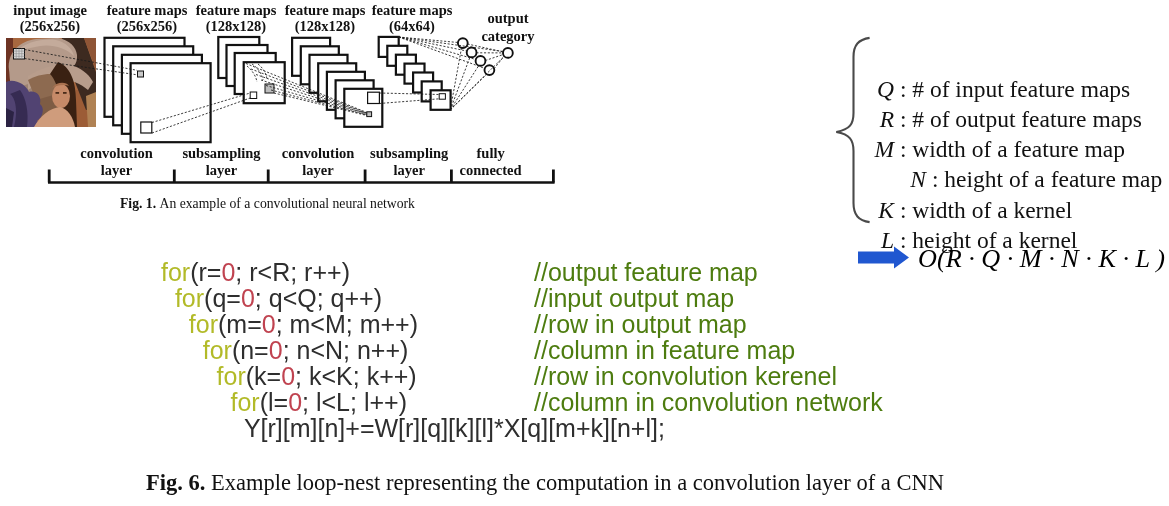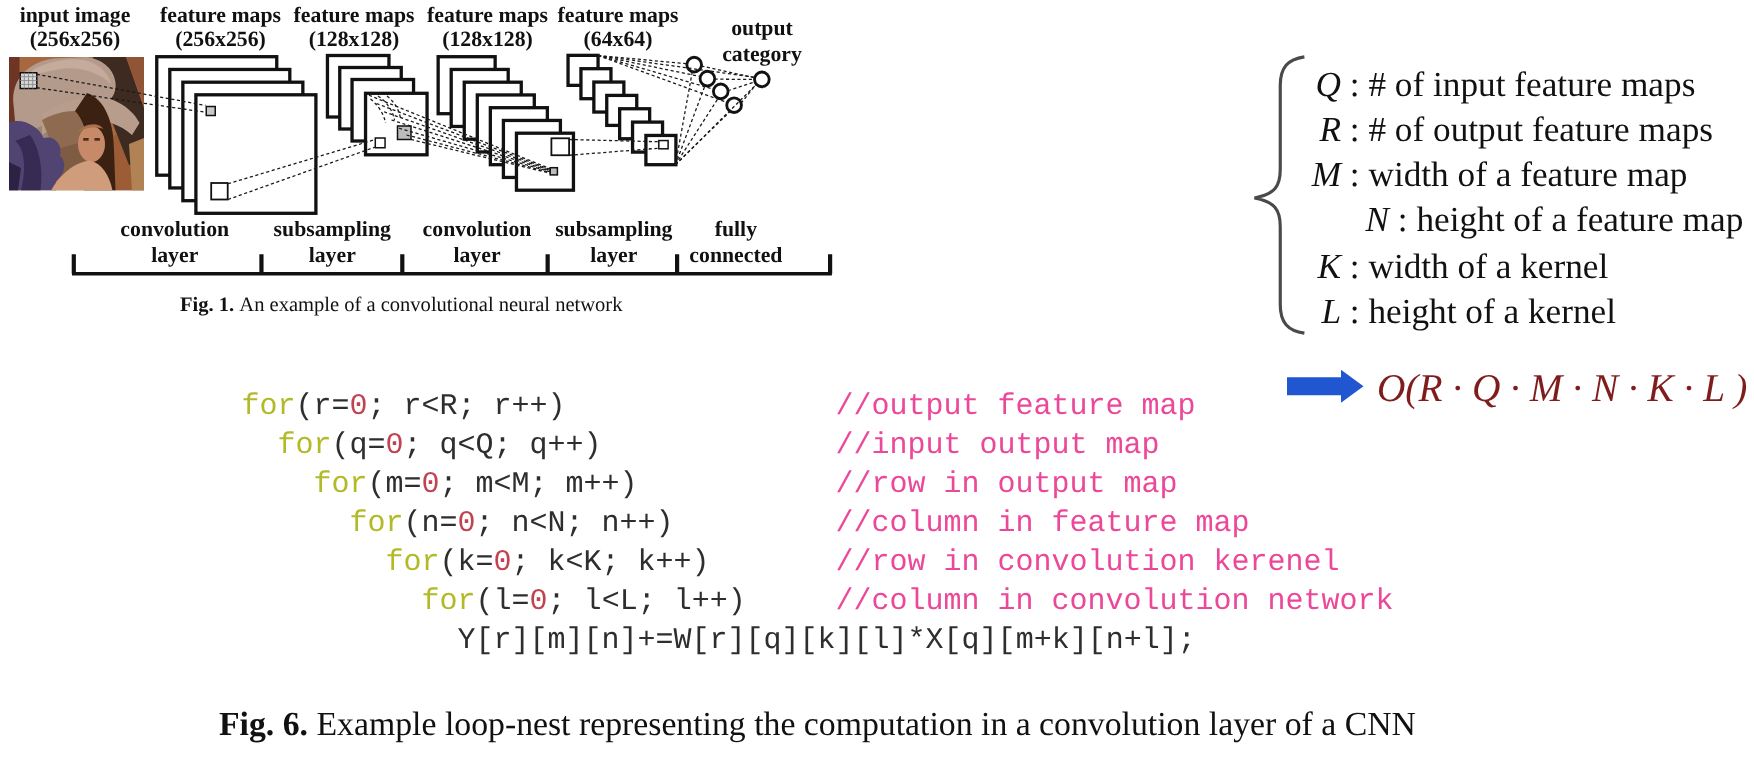--- a/index.html
+++ b/index.html
@@ -1,30 +1,30 @@
 <!DOCTYPE html>
 <html><head>
 <meta charset="utf-8">
 <style>
   html,body{margin:0;padding:0;}
   body{width:1169px;height:506px;background:#ffffff;position:relative;overflow:hidden;
        font-family:"Liberation Serif",serif;}
   .abs{position:absolute;}
   
-  .code{font-family:Liberation Mono, monospace;font-size:20px;line-height:26px;
+  .code{font-family:Liberation Sans, sans-serif;font-size:25px;line-height:26px;
         color:#2e2e2e;white-space:pre;}
   .kw{color:#b2ba28;}
   .num{color:#c04350;}
-  .cmt{color:#ec4899;position:absolute;left:396px;top:0;}
+  .cmt{color:#4d7c0f;position:absolute;left:373px;top:0;}
   .cl{position:absolute;left:161px;height:26px;}
   
-  .lg{position:absolute;font-size:23.5px;line-height:30.3px;color:#111;white-space:pre;}
+  .lg{position:absolute;font-size:23.5px;line-height:30.3px;color:#111;white-space:pre;margin-top:32px;}
   .lg i{display:inline-block;width:30px;text-align:right;font-style:italic;}
   
-  .math{position:absolute;font-style:italic;font-size:26.2px;color:#7f1d1d;white-space:pre;line-height:30px;}
+  .math{position:absolute;font-style:italic;font-size:26.2px;color:#000000;white-space:pre;line-height:30px;}
 </style>
 </head>
 <body>
 
 <svg class="abs" style="left:0;top:0" width="560" height="232" viewBox="0 0 560 232">
 
   <g>
     <clipPath id="lc">
         <rect x="6" y="38" width="90" height="89"></rect>
       </clipPath>

